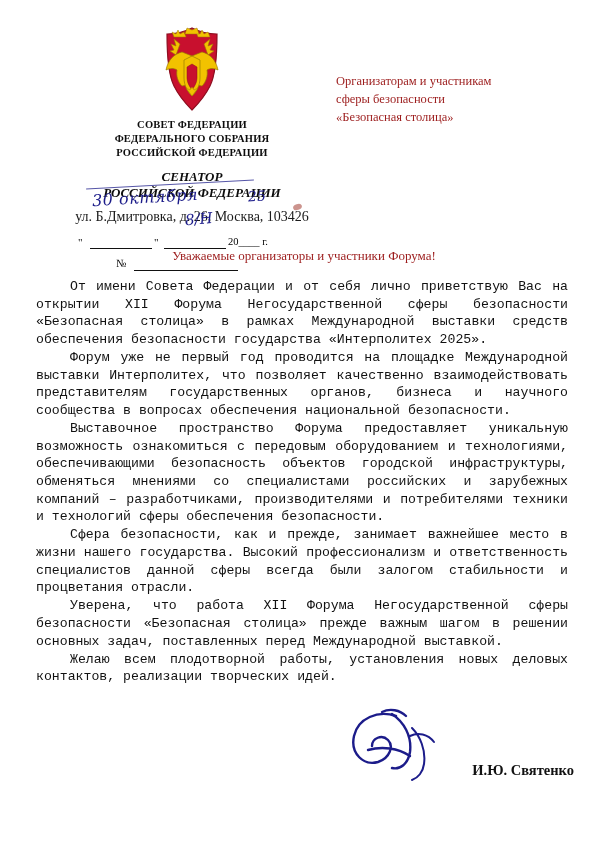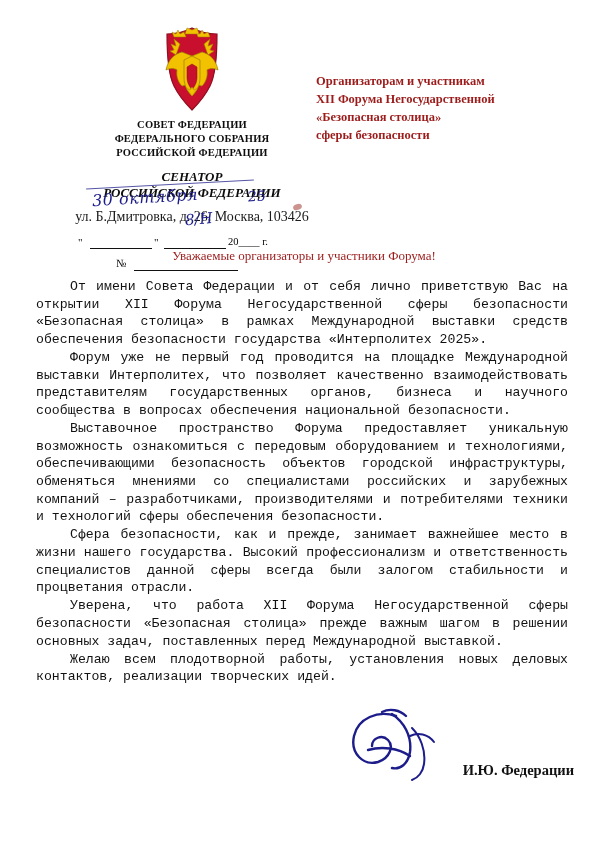--- a/index.html
+++ b/index.html
@@ -141,25 +141,25 @@
     width: 9px; height: 6px;
     background: #b05a52;
     border-radius: 50%;
     opacity: .65;
     transform: rotate(-18deg);
   }
 
   
   .addressee {
     position: absolute;
-    left: 316px;
+    left: 336px;
     top: 72px;
     width: 240px;
     font-size: 12.5px;
-    font-weight: bold;
+    font-weight: normal;
     line-height: 1.45;
     color: #9c1c1c;
   }
 
   
   .salutation {
     text-align: center;
     font-size: 13px;
     font-weight: normal;
     color: #9c1c1c;
@@ -259,23 +259,22 @@
 
     <div class="hw hw-date">30 октября</div>
     <div class="hw-strike"></div>
     <div class="hw hw-year">25</div>
     <div class="hw hw-num">8/Н</div>
 
     <div class="smudge"></div>
 
     <div class="addressee">
       <div>Организаторам и участникам</div>
-      <div>XII Форума Негосударственной</div>
+      <div>сферы безопасности</div>
       <div>«Безопасная столица»</div>
-      <div>сферы безопасности</div>
     </div>
   </div>
 
   <div class="salutation">Уважаемые организаторы и участники Форума!</div>
 
   <div class="body-text">
     <p>От имени Совета Федерации и от себя лично приветствую Вас на открытии XII Форума Негосударственной сферы безопасности «Безопасная столица» в рамках Международной выставки средств обеспечения безопасности государства «Интерполитех 2025».</p>
     <p>Форум уже не первый год проводится на площадке Международной выставки Интерполитех, что позволяет качественно взаимодействовать представителям государственных органов, бизнеса и научного сообщества в вопросах обеспечения национальной безопасности.</p>
     <p>Выставочное пространство Форума предоставляет уникальную возможность ознакомиться с передовым оборудованием и технологиями, обеспечивающими безопасность объектов городской инфраструктуры, обменяться мнениями со специалистами российских и зарубежных компаний ‒ разработчиками, производителями и потребителями техники и технологий сферы обеспечения безопасности.</p>
     <p>Сфера безопасности, как и прежде, занимает важнейшее место в жизни нашего государства. Высокий профессионализм и ответственность специалистов данной сферы всегда были залогом стабильности и процветания отрасли.</p>
@@ -289,16 +288,16 @@
         <path d="M58 10 C40 4 20 12 16 30 C12 48 26 60 40 56 C52 52 56 40 50 34 C44 28 34 32 34 40"></path>
         <path d="M54 8 C66 16 74 30 72 46 C70 58 62 64 54 62"></path>
         <path d="M44 6 C52 2 62 4 68 10"></path>
         <path d="M30 44 C44 40 60 42 72 50"></path>
       </g>
       <g fill="none" stroke="#1c1c8a" stroke-width="2.0" stroke-linecap="round">
         <path d="M74 22 C82 30 88 44 86 58 C85 66 80 72 74 74"></path>
         <path d="M72 30 C80 26 90 28 96 36"></path>
       </g>
     </svg>
-    <div class="sign-name">И.Ю. Федерации</div>
+    <div class="sign-name">И.Ю. Святенко</div>
   </div>
 
 </div>
 
 </body></html>

